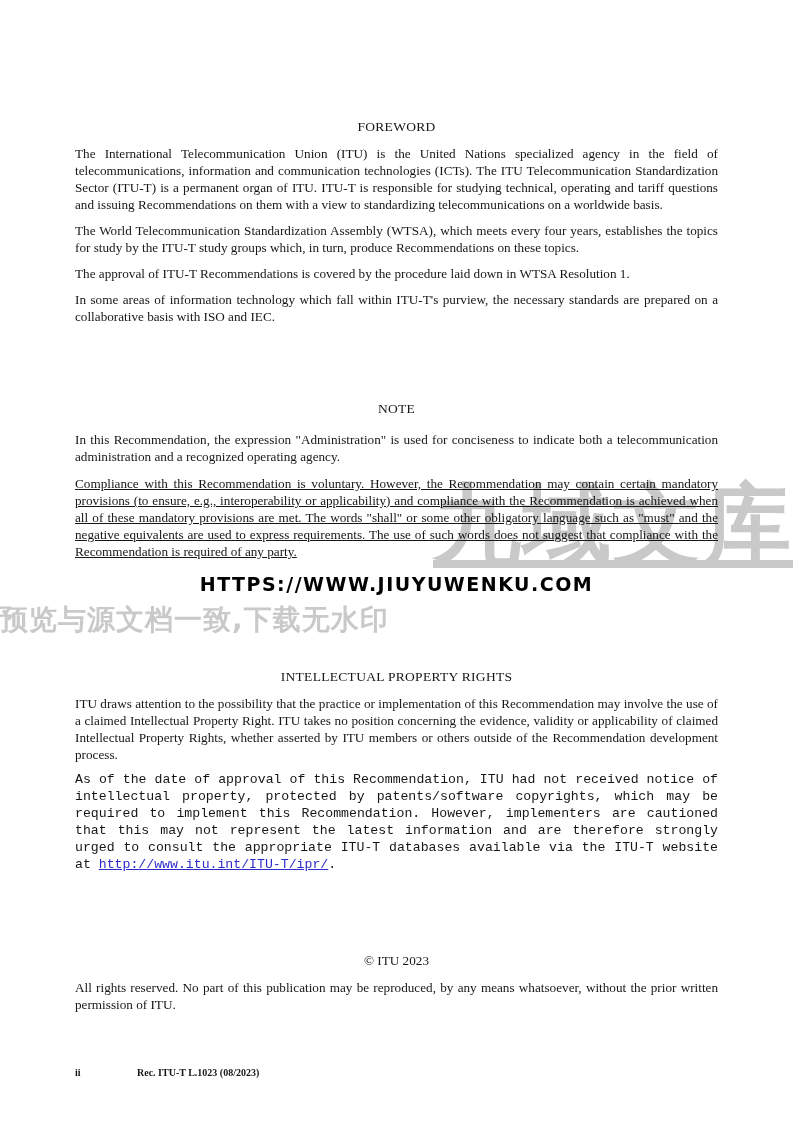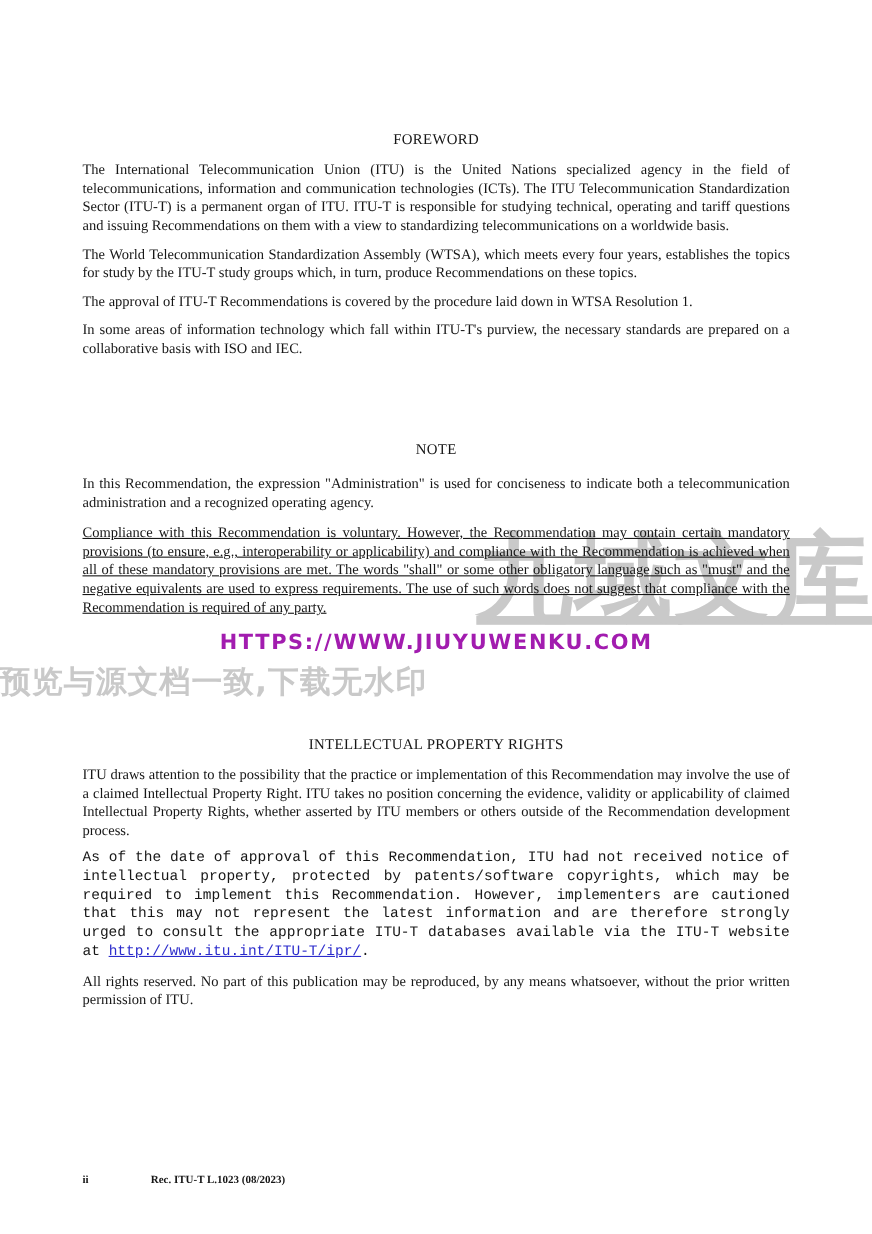--- a/index.html
+++ b/index.html
@@ -112,21 +112,21 @@
     font-weight: bold;
   }
 </style>
 </head>
 <body>
 
 <div class="page">
 
   <div class="watermark">
     <div class="wm-big" style="color: rgb(201, 201, 201);">九域文库</div>
-    <div class="wm-url" style="color: #a21caf;">HTTPS://WWW.JIUYUWENKU.COM</div>
+    <div class="wm-url" style="color: #000000;">HTTPS://WWW.JIUYUWENKU.COM</div>
     <div class="wm-tagline" style="color: rgb(201, 201, 201);">预览与源文档一致,下载无水印</div>
   </div>
 
   <div class="content">
 
     <h2 class="heading" id="foreword-heading">FOREWORD</h2>
 
     <p class="para" id="p-foreword-1">The International Telecommunication Union (ITU) is the United Nations specialized agency in the field of telecommunications, information and communication technologies (ICTs). The ITU Telecommunication Standardization Sector (ITU-T) is a permanent organ of ITU. ITU-T is responsible for studying technical, operating and tariff questions and issuing Recommendations on them with a view to standardizing telecommunications on a worldwide basis.</p>
     <p class="para">The World Telecommunication Standardization Assembly (WTSA), which meets every four years, establishes the topics for study by the ITU-T study groups which, in turn, produce Recommendations on these topics.</p>
     <p class="para">The approval of ITU-T Recommendations is covered by the procedure laid down in WTSA Resolution 1.</p>
@@ -135,20 +135,21 @@
     <h2 class="heading" id="note-heading">NOTE</h2>
 
     <p class="para" id="p-note-1">In this Recommendation, the expression "Administration" is used for conciseness to indicate both a telecommunication administration and a recognized operating agency.</p>
     <p class="para" id="p-note-2">Compliance with this Recommendation is voluntary. However, the Recommendation may contain certain mandatory provisions (to ensure, e.g., interoperability or applicability) and compliance with the Recommendation is achieved when all of these mandatory provisions are met. The words "shall" or some other obligatory language such as "must" and the negative equivalents are used to express requirements. The use of such words does not suggest that compliance with the Recommendation is required of any party.</p>
 
     <h2 class="heading" id="ipr-heading">INTELLECTUAL PROPERTY RIGHTS</h2>
 
     <p class="para" id="p-ipr-1">ITU draws attention to the possibility that the practice or implementation of this Recommendation may involve the use of a claimed Intellectual Property Right. ITU takes no position concerning the evidence, validity or applicability of claimed Intellectual Property Rights, whether asserted by ITU members or others outside of the Recommendation development process.</p>
     <p class="para" id="p-ipr-2"><span>As of the date of approval of this Recommendation, ITU had not received notice of intellectual property, protected by patents/software copyrights, which may be required to implement this Recommendation. However, implementers are cautioned that this may not represent the latest information and are therefore strongly urged to consult the appropriate ITU-T databases available via the ITU-T website at </span><a class="ipr-link" href="#" style="color: rgb(43, 43, 204);">http://www.itu.int/ITU-T/ipr/</a><span>.</span></p>
 
+    <p class="copyright-line">© ITU 2023</p>
 
     <p class="para" id="p-rights">All rights reserved. No part of this publication may be reproduced, by any means whatsoever, without the prior written permission of ITU.</p>
 
   </div>
 
   <div class="footer">
     <span class="page-num">ii</span><span class="doc-ref">Rec. ITU-T L.1023 (08/2023)</span>
   </div>
 
 </div>

